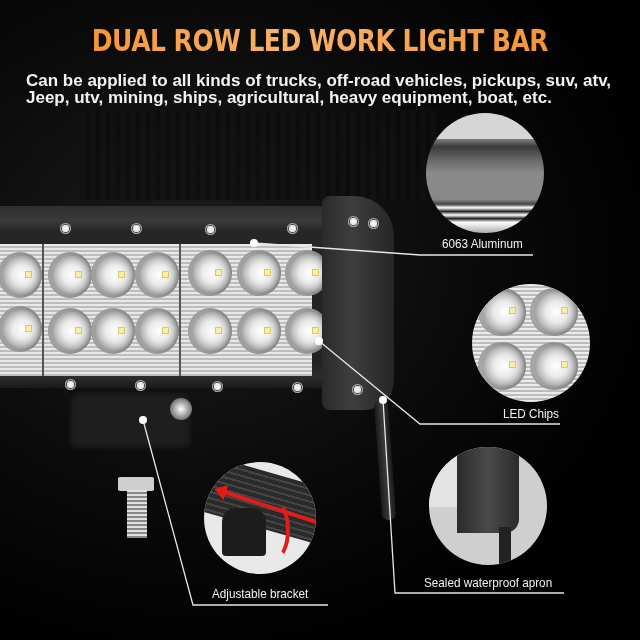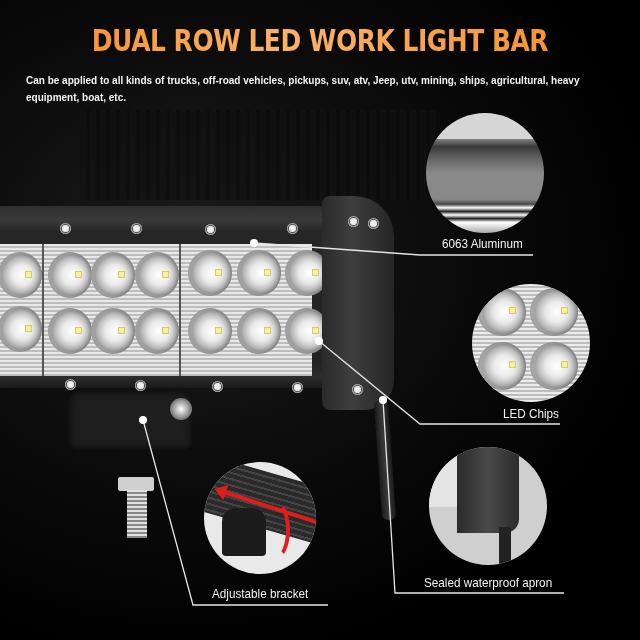--- a/index.html
+++ b/index.html
@@ -21,21 +21,21 @@
     .title {
       position: absolute; top: 26px; left: 0; width: 640px; text-align: center;
       font-family: "DejaVu Sans", sans-serif; font-weight: bold;
       font-size: 25px; letter-spacing: -0.5px;
       background: linear-gradient(90deg, #f58a1f 0%, #f9b26a 45%, #f7a04a 70%, #f58a1f 100%);
       -webkit-background-clip: text; background-clip: text; color: transparent;
       transform: scaleY(1.2);
     }
     .subtitle {
       position: absolute; top: 72px; left: 26px; width: 600px;
-      font-family: "Liberation Sans", sans-serif; font-size: 10px; font-weight: bold;
+      font-family: "Liberation Sans", sans-serif; font-size: 17px; font-weight: bold;
       line-height: 17px; color: #f2f2f2;
     }
 
     
     .bar {
       position: absolute; left: -10px; top: 206px; width: 336px; height: 182px;
       background: linear-gradient(180deg, #2e2e2e 0%, #3a3a3a 8%, #262626 14%, #222 86%, #2c2c2c 94%, #1a1a1a 100%);
       border-radius: 4px;
     }
     .bar-lens {

